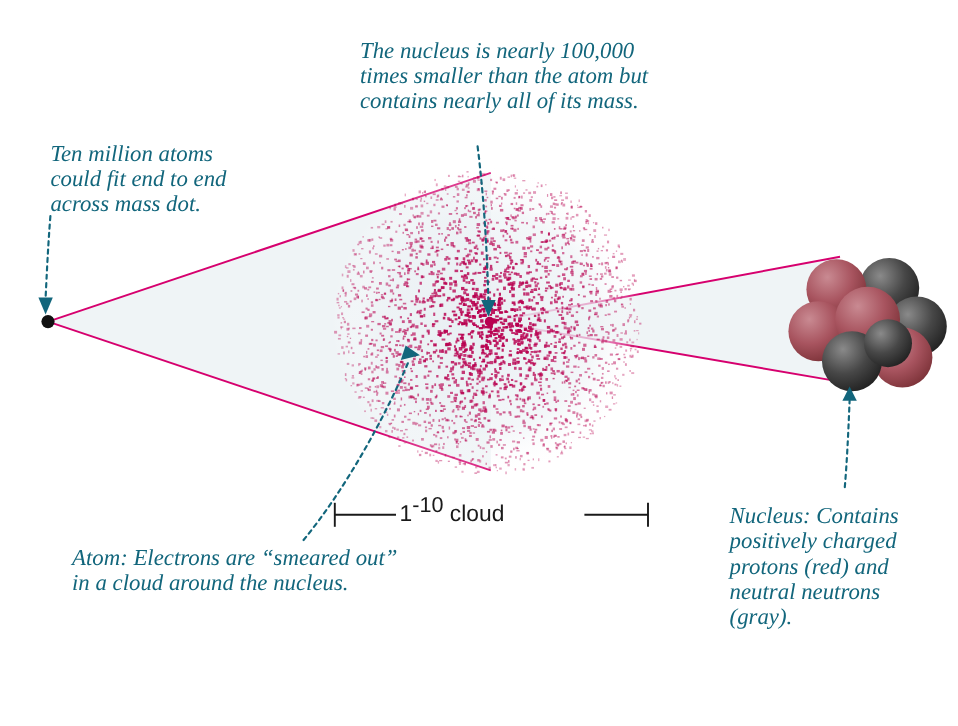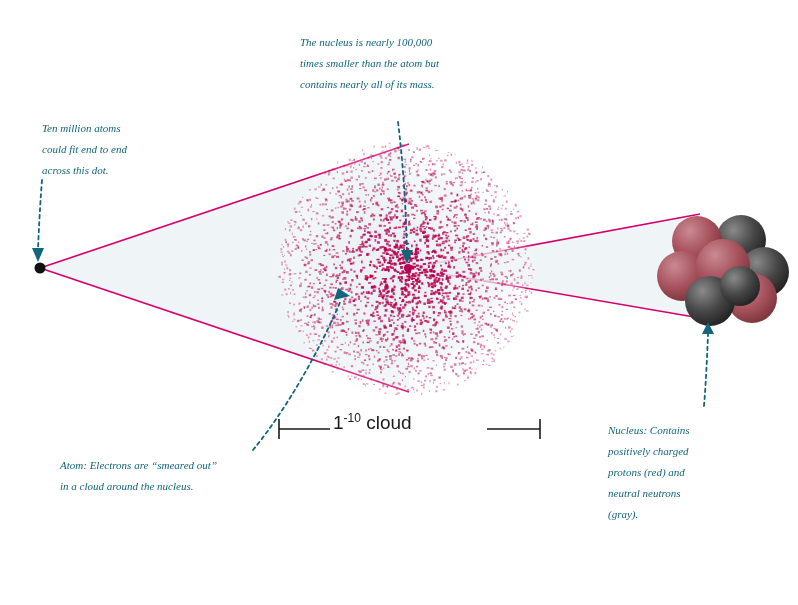--- a/index.html
+++ b/index.html
@@ -21,21 +21,21 @@
     position: absolute;
     left: 0;
     top: 0;
     width: 798px;
     height: 605px;
   }
   .caption {
     position: absolute;
     font-family: "Liberation Serif", serif;
     font-style: italic;
-    font-size: 11px;
+    font-size: 19px;
     line-height: 21px;
     color: #12667c;
     white-space: pre-line;
   }
   #cap-dot {
     left: 42px;
     top: 118px;
     width: 180px;
   }
   #cap-nucleus-top {
@@ -57,21 +57,21 @@
     position: absolute;
     left: 333px;
     top: 411px;
     font-family: "Liberation Sans", sans-serif;
     font-style: normal;
     font-size: 19px;
     color: #1a1a1a;
     white-space: nowrap;
   }
   #scale-label sup {
-    font-size: 12px;
+    font-size: 18px;
     vertical-align: super;
   }
 </style>
 </head>
 <body>
 
 <div id="figure">
 
   <svg class="layer" viewBox="0 0 798 605">
     <defs>
@@ -2740,21 +2740,21 @@
     <g fill="#12667c">
       <path d="M32 248 L44 248 L38 262 Z"></path>
       <path d="M401 250 L413 250 L407 264 Z"></path>
       <path d="M338 288 L350 296 L334 300 Z"></path>
       <path d="M702 334 L714 334 L708 322 Z"></path>
     </g>
   </svg>
 
   <div class="caption" id="cap-dot">Ten million atoms
 could fit end to end
-across this dot.</div>
+across mass dot.</div>
 
   <div class="caption" id="cap-nucleus-top">The nucleus is nearly 100,000
 times smaller than the atom but
 contains nearly all of its mass.</div>
 
   <div class="caption" id="cap-nucleus-right">Nucleus: Contains
 positively charged
 protons (red) and
 neutral neutrons
 (gray).</div>

